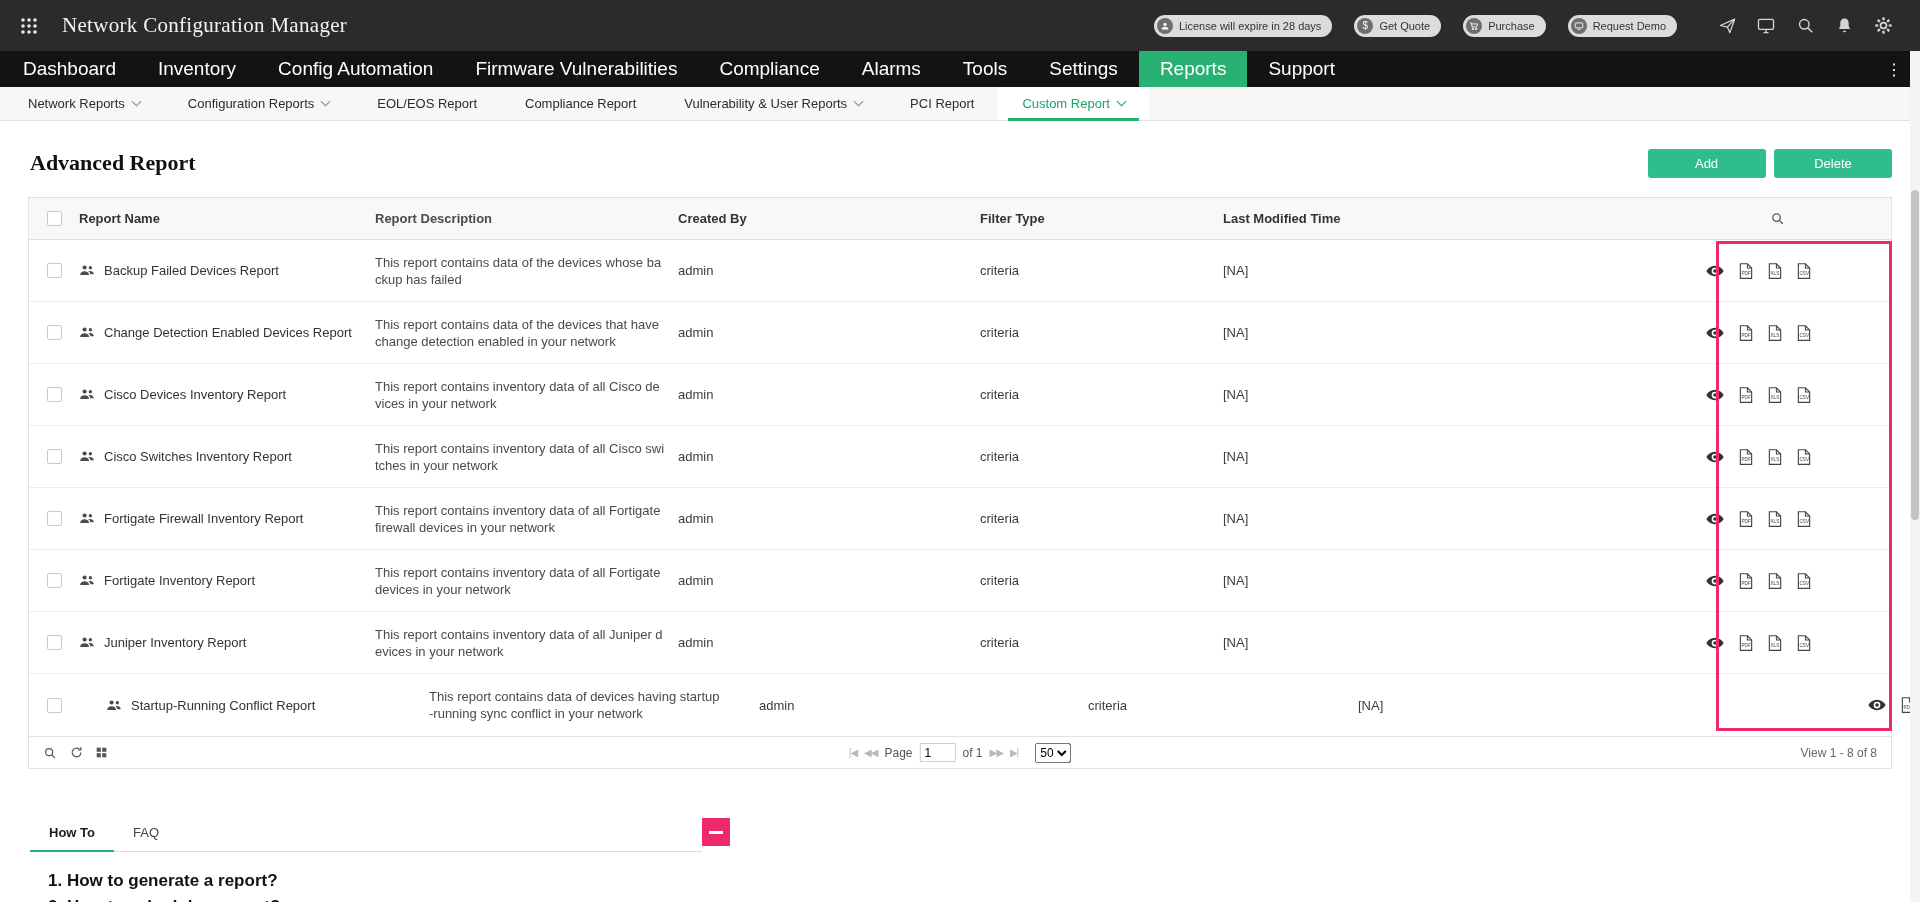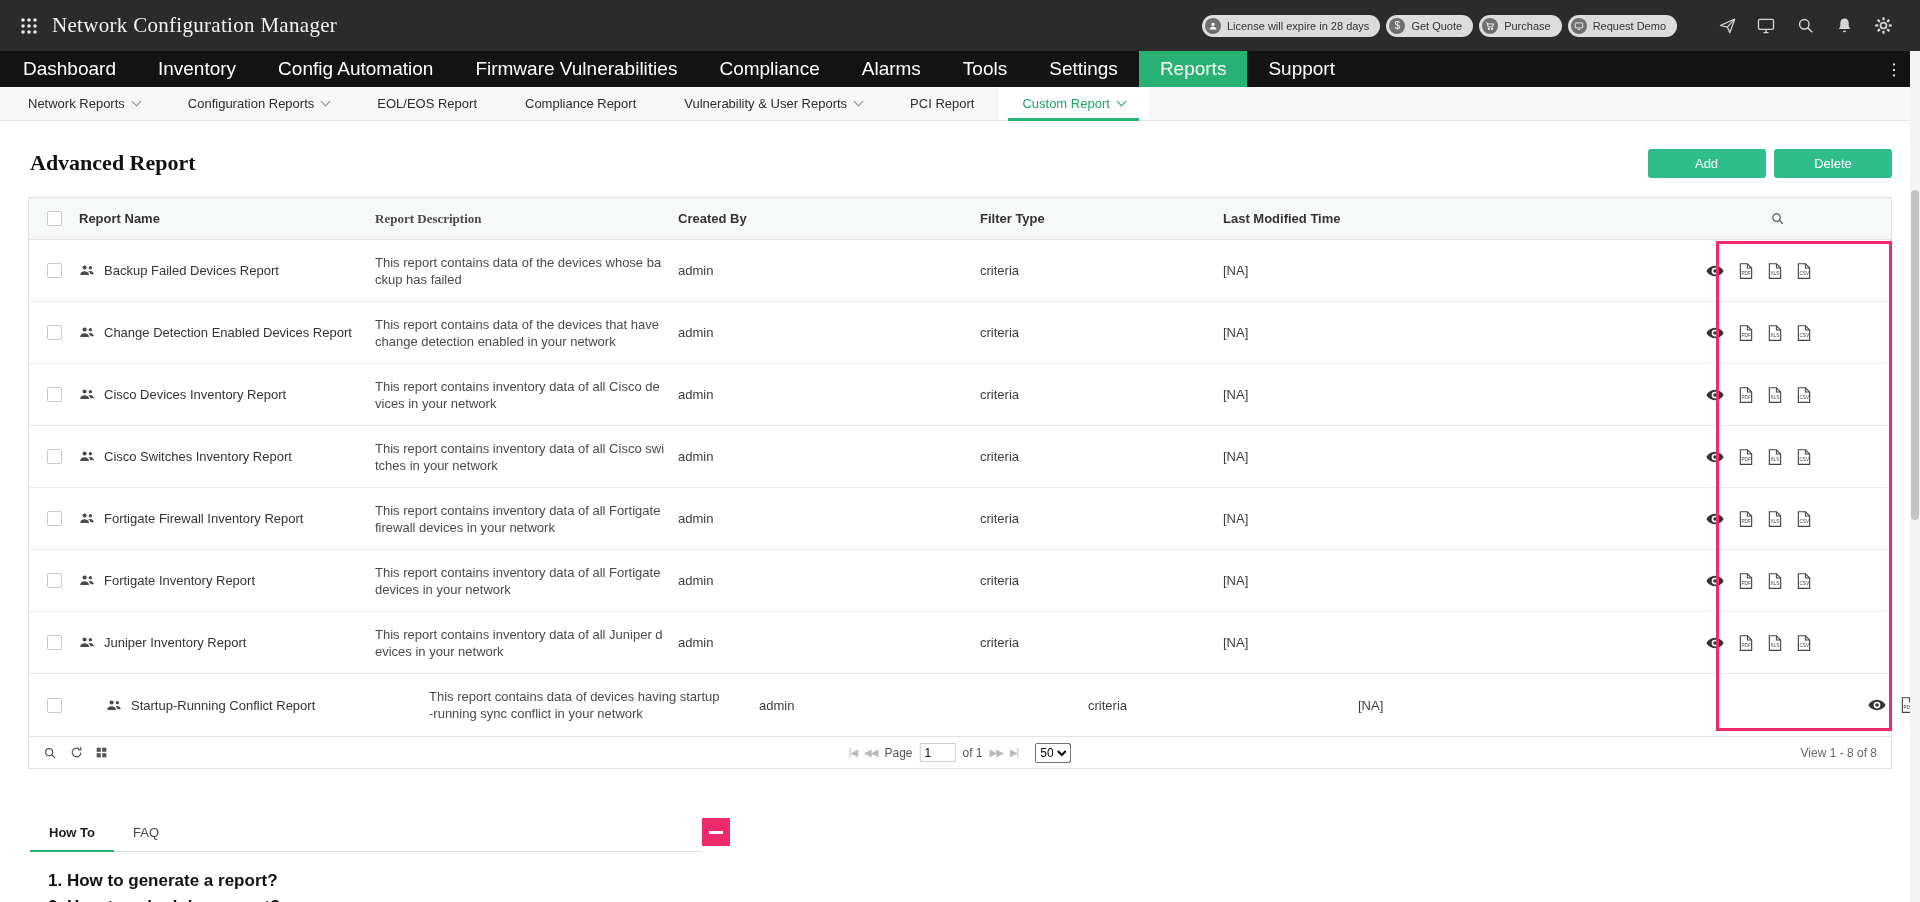--- a/index.html
+++ b/index.html
@@ -12,24 +12,24 @@
   }
   *{box-sizing:border-box;}
   html,body{margin:0;padding:0;}
   body{
     width:1920px;height:902px;overflow:hidden;position:relative;
     background:#fff;font-family:"Liberation Sans",sans-serif;color:#333;
   }
   
   .topbar{height:51px;background:#2b2b2b;display:flex;align-items:center;justify-content:space-between;padding:0 26px 0 20px;}
   .topbar-left{display:flex;align-items:center;gap:14px;}
-  .app-title{font-family:"Liberation Serif",serif;font-weight:400;font-size:21px;color:#f2f2f2;margin:0;letter-spacing:.3px;}
+  .app-title{font-family:"Liberation Serif",serif;font-weight:400;font-size:21px;color:#f2f2f2;margin:10px;letter-spacing:.3px;}
   .apps-icon{display:inline-flex;cursor:pointer;}
   .topbar-right{display:flex;align-items:center;}
-  .pills{display:flex;align-items:center;gap:6px;margin-right:22px;}
+  .pills{display:flex;align-items:center;gap:22px;margin-right:22px;}
   .pill{display:inline-flex;align-items:center;gap:6px;background:#dcdcdc;border-radius:11px;height:22px;padding:0 11px 0 3px;font-size:11px;color:#333;cursor:pointer;white-space:nowrap;}
   .pill-ic{width:16px;height:16px;border-radius:50%;background:#6f6f6f;color:#fff;display:inline-flex;align-items:center;justify-content:center;font-size:10px;}
   .hicon{display:inline-flex;align-items:center;justify-content:center;width:22px;height:22px;margin-left:17px;cursor:pointer;}
   
   .mainnav{height:36px;background:#131313;display:flex;align-items:stretch;padding-left:2px;position:relative;}
   .mainnav a{display:flex;align-items:center;padding:0 21px;color:#fff;font-size:19px;text-decoration:none;cursor:pointer;}
   .mainnav a.active{background:var(--green);}
   .nav-more{margin-left:auto;display:flex;align-items:center;color:#fff;font-size:16px;padding:0 18px;cursor:pointer;}
   
   .subnav{height:34px;background:#f7f7f7;border-bottom:1px solid #e3e3e3;display:flex;align-items:stretch;padding-left:4px;}
@@ -229,21 +229,21 @@
     <button class="btn">Delete</button>
   </div>
 </div>
 
 <section class="tablewrap">
   <div class="thead">
     <span class="cell c-check">
         <input type="checkbox" style="">
       </span>
     <span class="cell c-name">Report Name</span>
-    <span class="cell c-desc" style="word-break:normal;font-family:Liberation Serif, serif;">Report Description</span>
+    <span class="cell c-desc" style="word-break:normal;">Report Description</span>
     <span class="cell c-created">Created By</span>
     <span class="cell c-filter">Filter Type</span>
     <span class="cell c-modified">Last Modified Time</span>
     <span class="cell c-actions">
       <span class="act">
         <svg width="15" height="15" viewBox="0 0 24 24" fill="none" stroke="#555" stroke-width="2">
             <circle cx="10.5" cy="10.5" r="6"></circle>
             <path d="M15 15l5.5 5.5"></path>
           </svg>
       </span>

